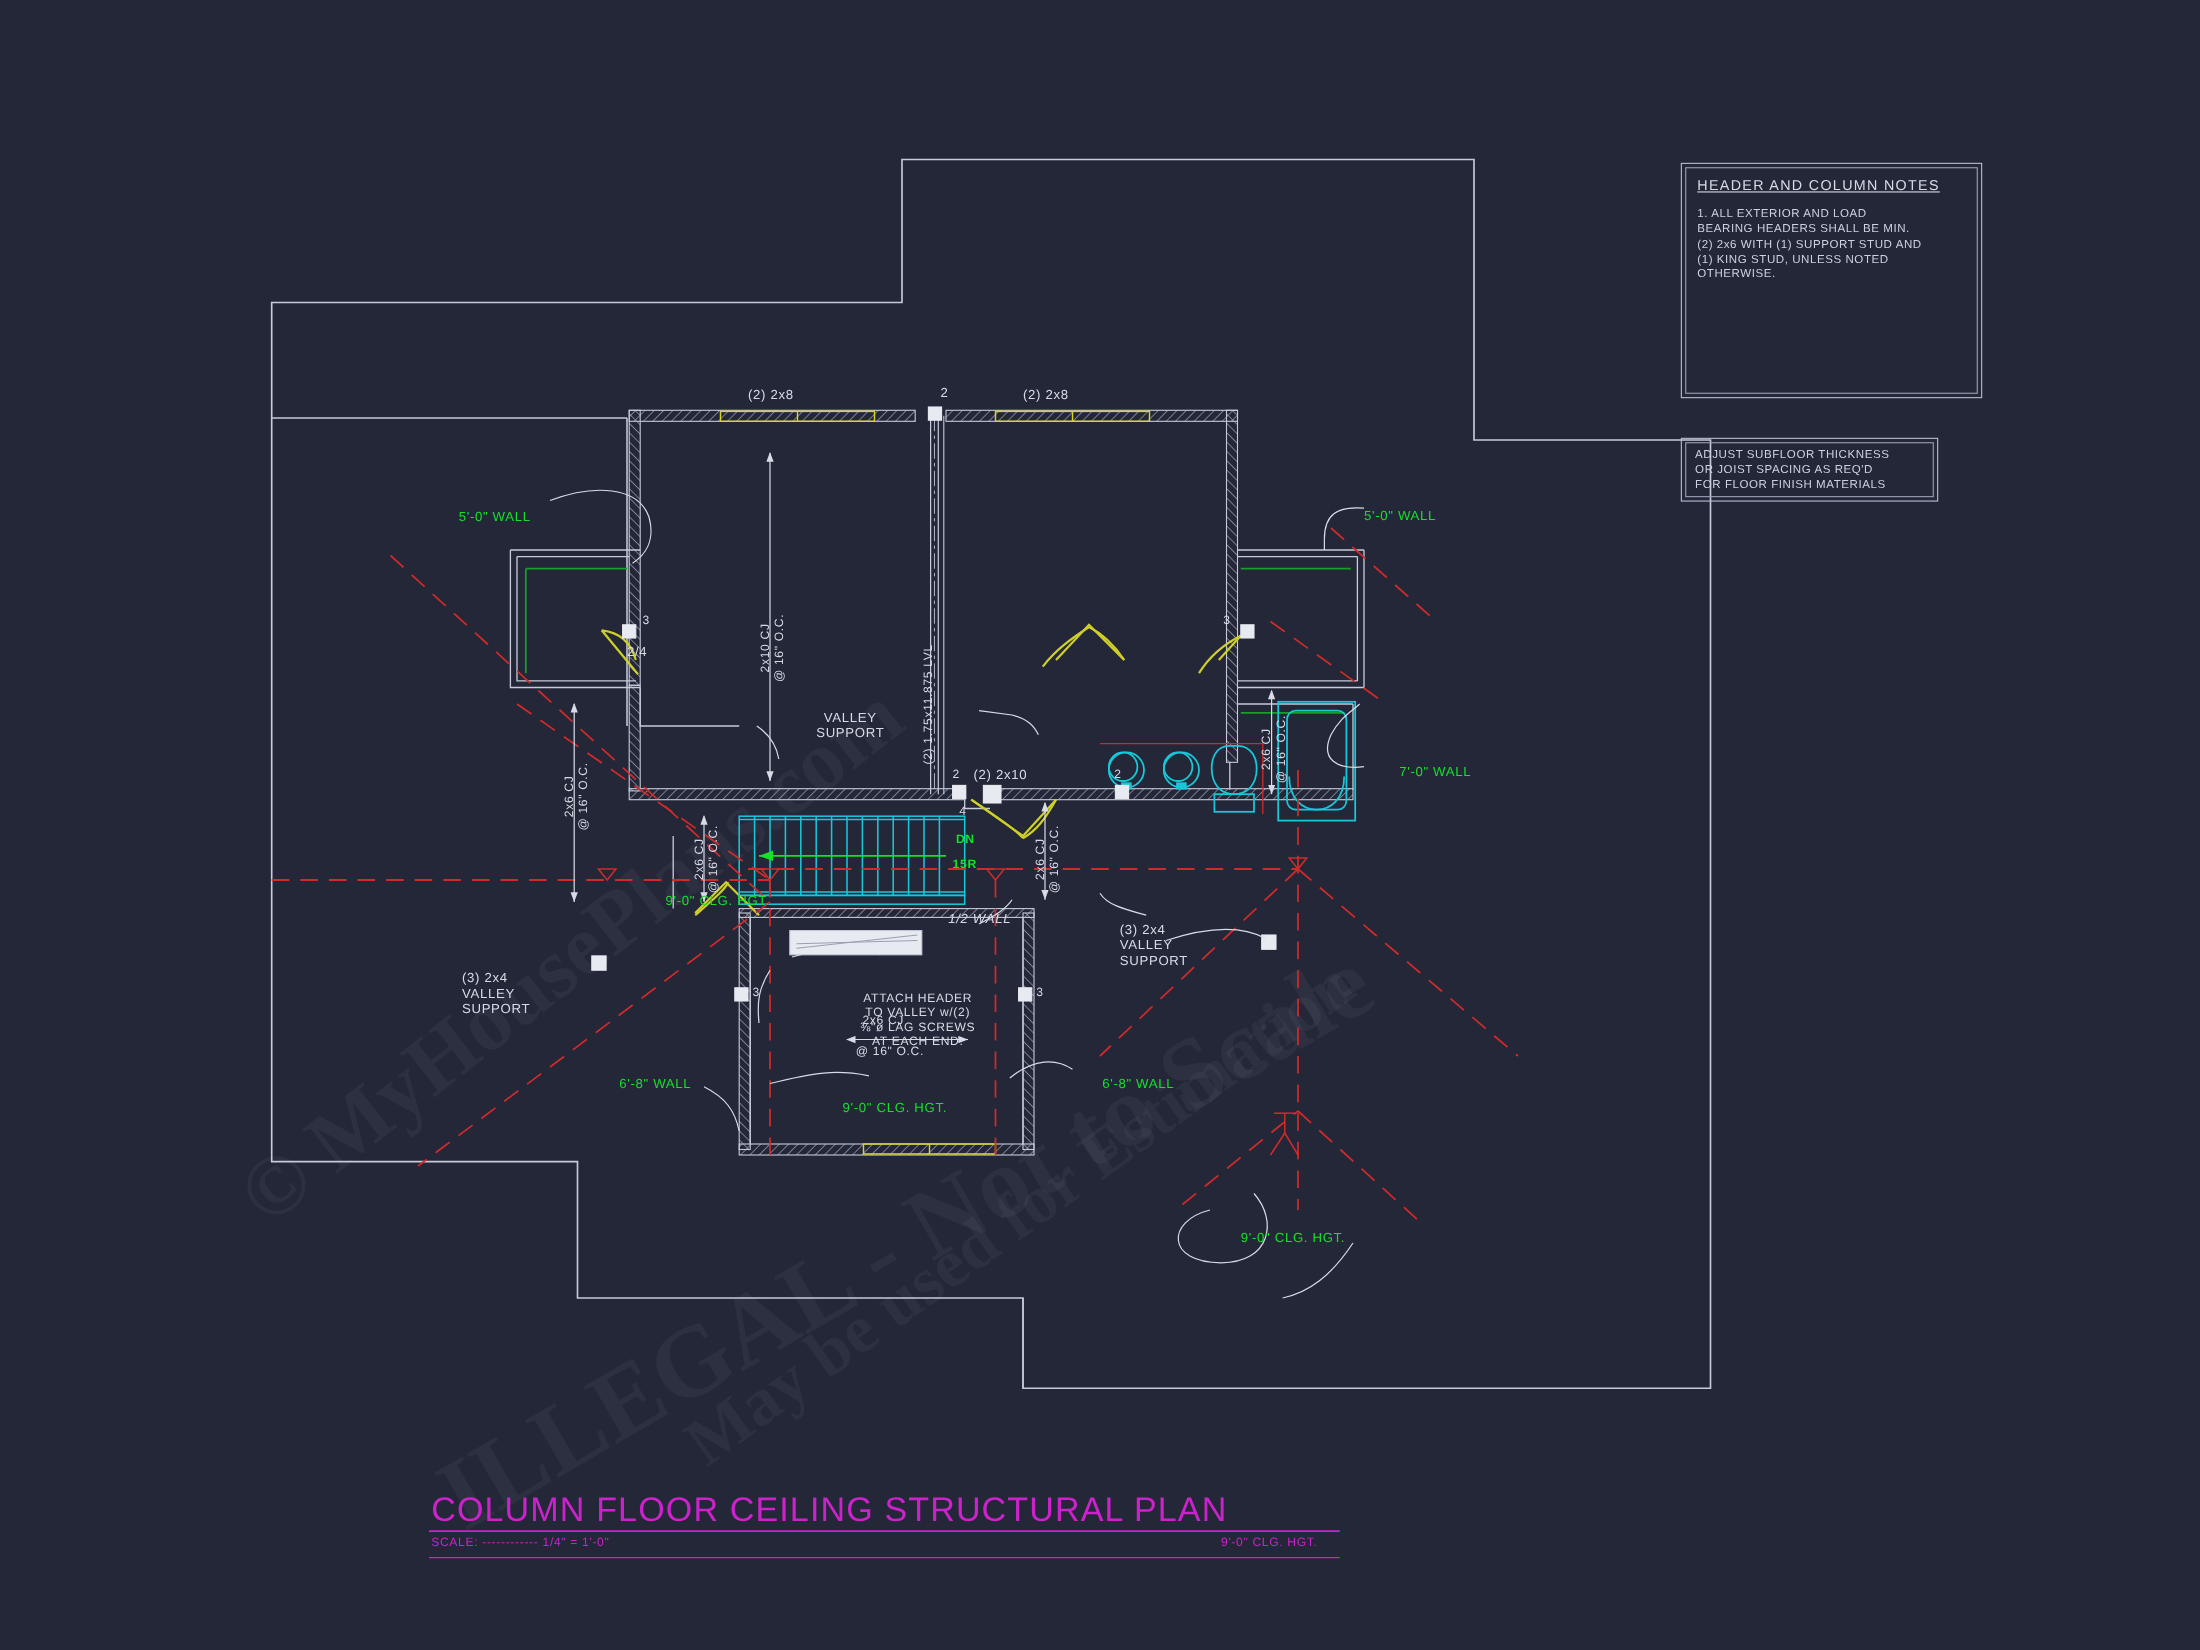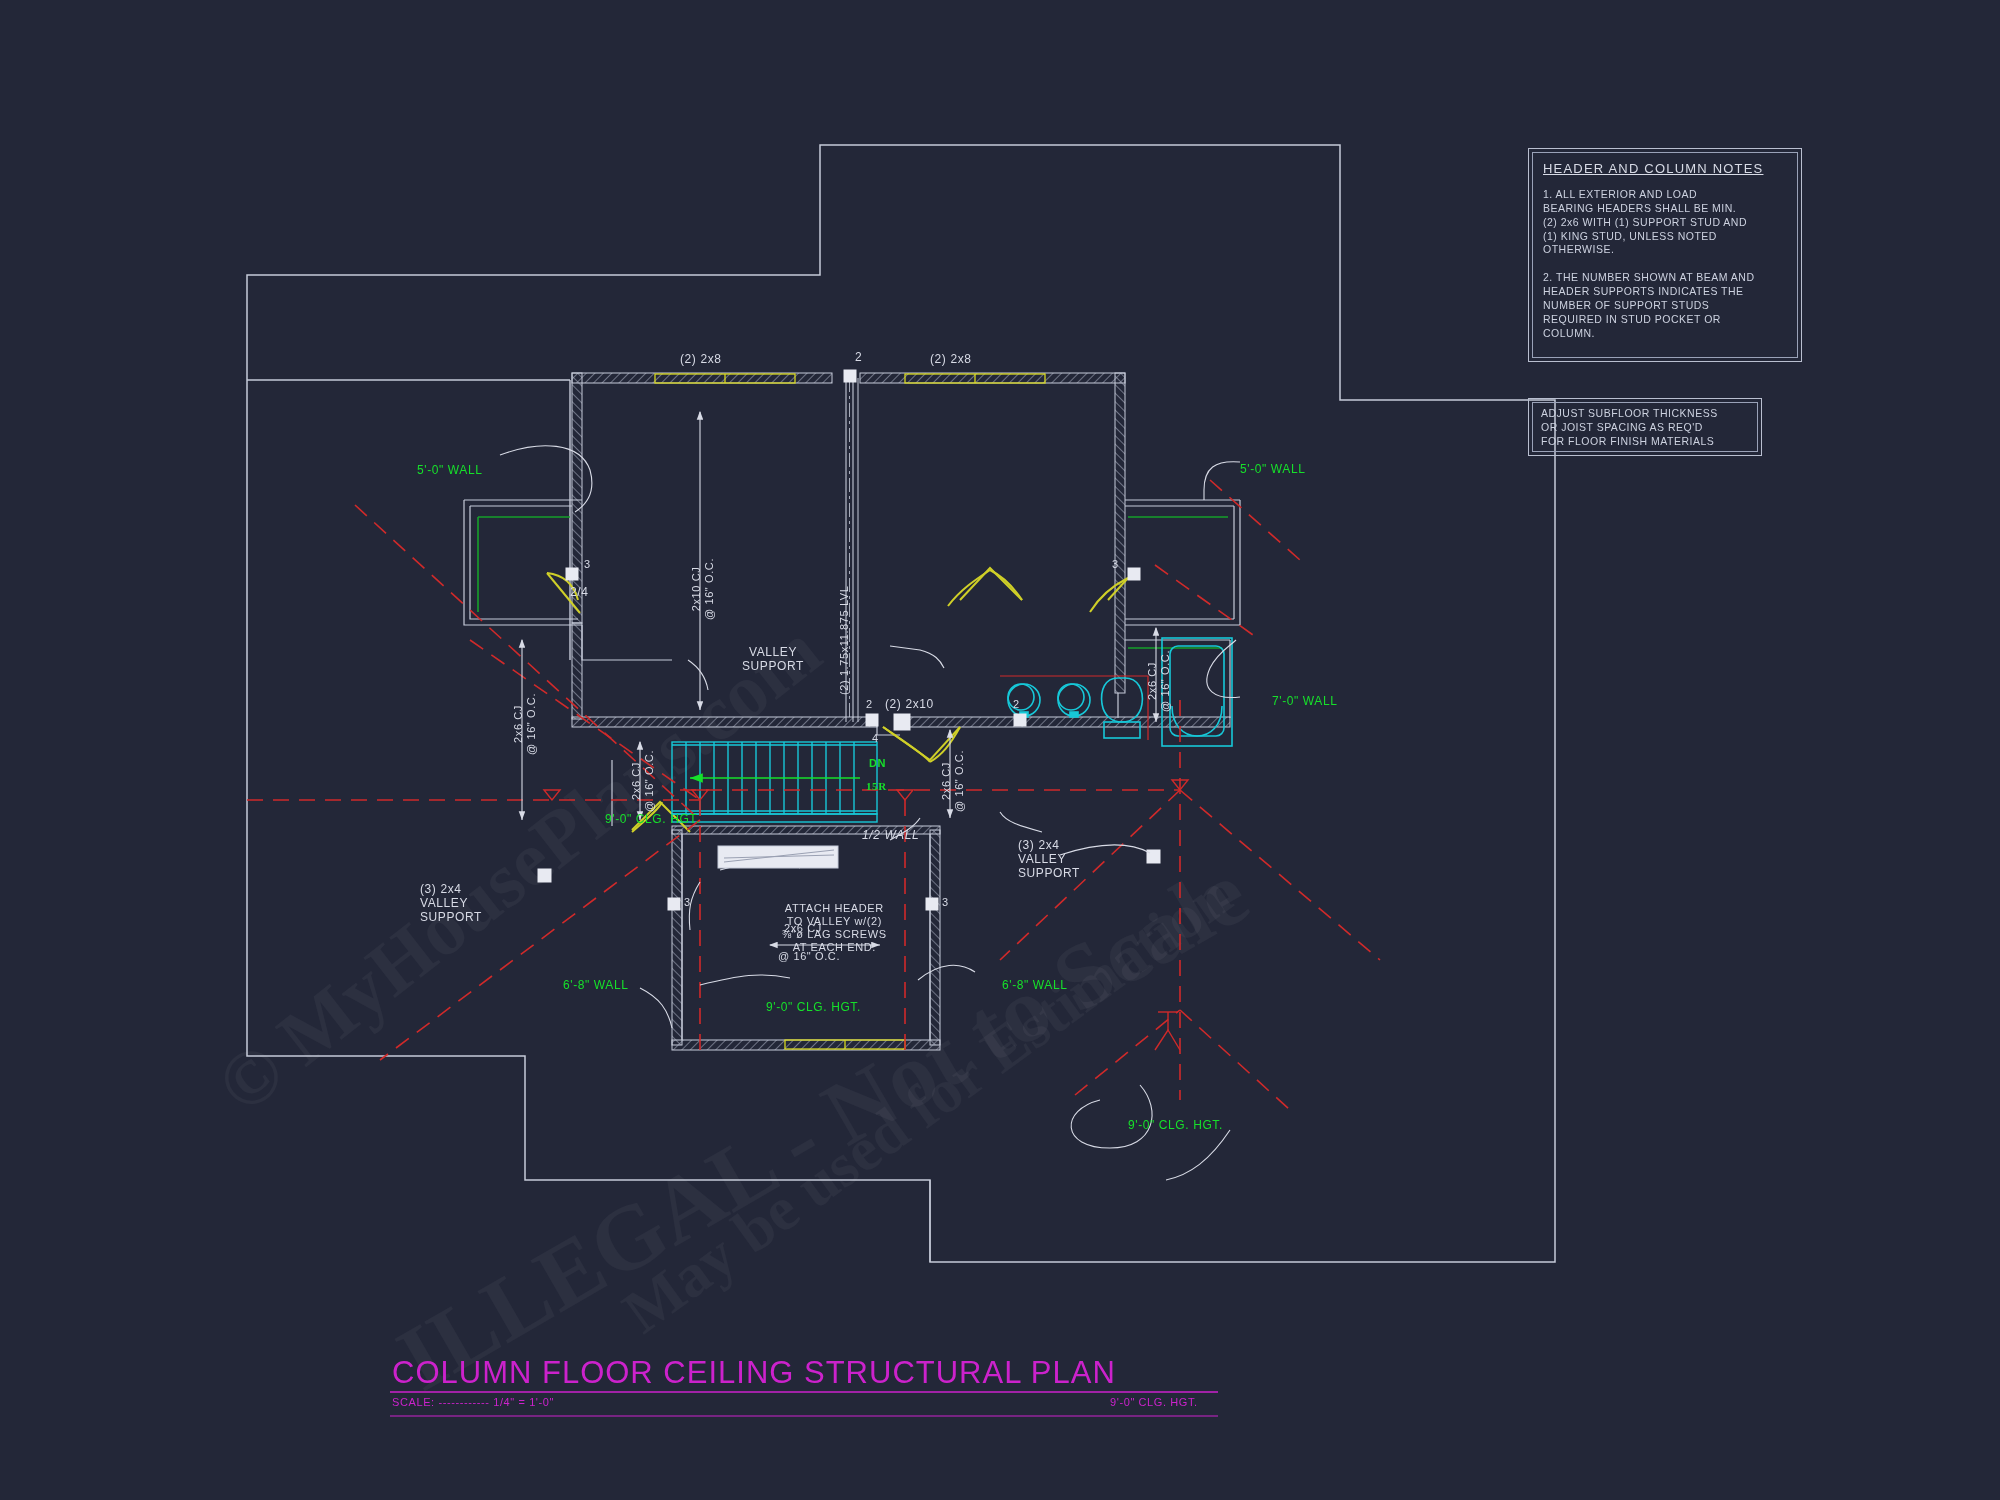--- a/index.html
+++ b/index.html
@@ -316,46 +316,41 @@
 SUPPORT</div>
 
   <div class="lbl wht t11" style="left:782px;top:862px;text-align:center;margin-top:40px;">ATTACH HEADER
 TO VALLEY w/(2)
 ⅜"ø LAG SCREWS
 AT EACH END.</div>
 
   <div class="lbl wht t12" style="left:862px;top:828px;font-style:italic;">1/2 WALL</div>
 
   <div class="lbl grn t13" style="left:869px;top:757px;font-weight:bold;">DN</div>
-  <div class="lbl grn t13" style="left:866px;top:780px;font-weight:bold;font-family:Liberation Serif, serif;">15R</div>
+  <div class="lbl grn t13" style="left:866px;top:780px;font-weight:bold;">15R</div>
 
   <div class="lbl grn t12" style="left:417px;top:463px;">5'-0" WALL</div>
   <div class="lbl grn t12" style="left:1240px;top:462px;">5'-0" WALL</div>
   <div class="lbl grn t12" style="left:1272px;top:694px;">7'-0" WALL</div>
   <div class="lbl grn t12" style="left:563px;top:978px;">6'-8" WALL</div>
   <div class="lbl grn t12" style="left:1002px;top:978px;">6'-8" WALL</div>
 
   <div class="lbl grn t12" style="left:605px;top:812px;">9'-0" CLG. HGT.</div>
   <div class="lbl grn t12" style="left:766px;top:1000px;">9'-0" CLG. HGT.</div>
   <div class="lbl grn t12" style="left:1128px;top:1118px;">9'-0" CLG. HGT.</div>
 
   <div class="notebox" style="left:1528px;top:148px;width:272px;height:212px;">
     <div class="inner"></div>
     <div style="position:absolute;left:14px;top:12px;">
       <div class="noteTitle">HEADER AND COLUMN NOTES</div>
       <div class="noteTxt" style="margin-top:12px;white-space:pre;">1. ALL EXTERIOR AND LOAD
 BEARING HEADERS SHALL BE MIN.
 (2) 2x6 WITH (1) SUPPORT STUD AND
 (1) KING STUD, UNLESS NOTED
 OTHERWISE.</div>
-      <div class="noteTxt" style="margin-top:14px;white-space:pre;">2. THE NUMBER SHOWN AT BEAM AND
-HEADER SUPPORTS INDICATES THE
-NUMBER OF SUPPORT STUDS
-REQUIRED IN STUD POCKET OR
-COLUMN.</div>
     </div>
   </div>
 
   <div class="notebox" style="left:1528px;top:398px;width:232px;height:56px;">
     <div class="inner"></div>
     <div class="noteTxt" style="position:absolute;left:12px;top:8px;white-space:pre;">ADJUST SUBFLOOR THICKNESS
 OR JOIST SPACING AS REQ'D
 FOR FLOOR FINISH MATERIALS</div>
   </div>
 

